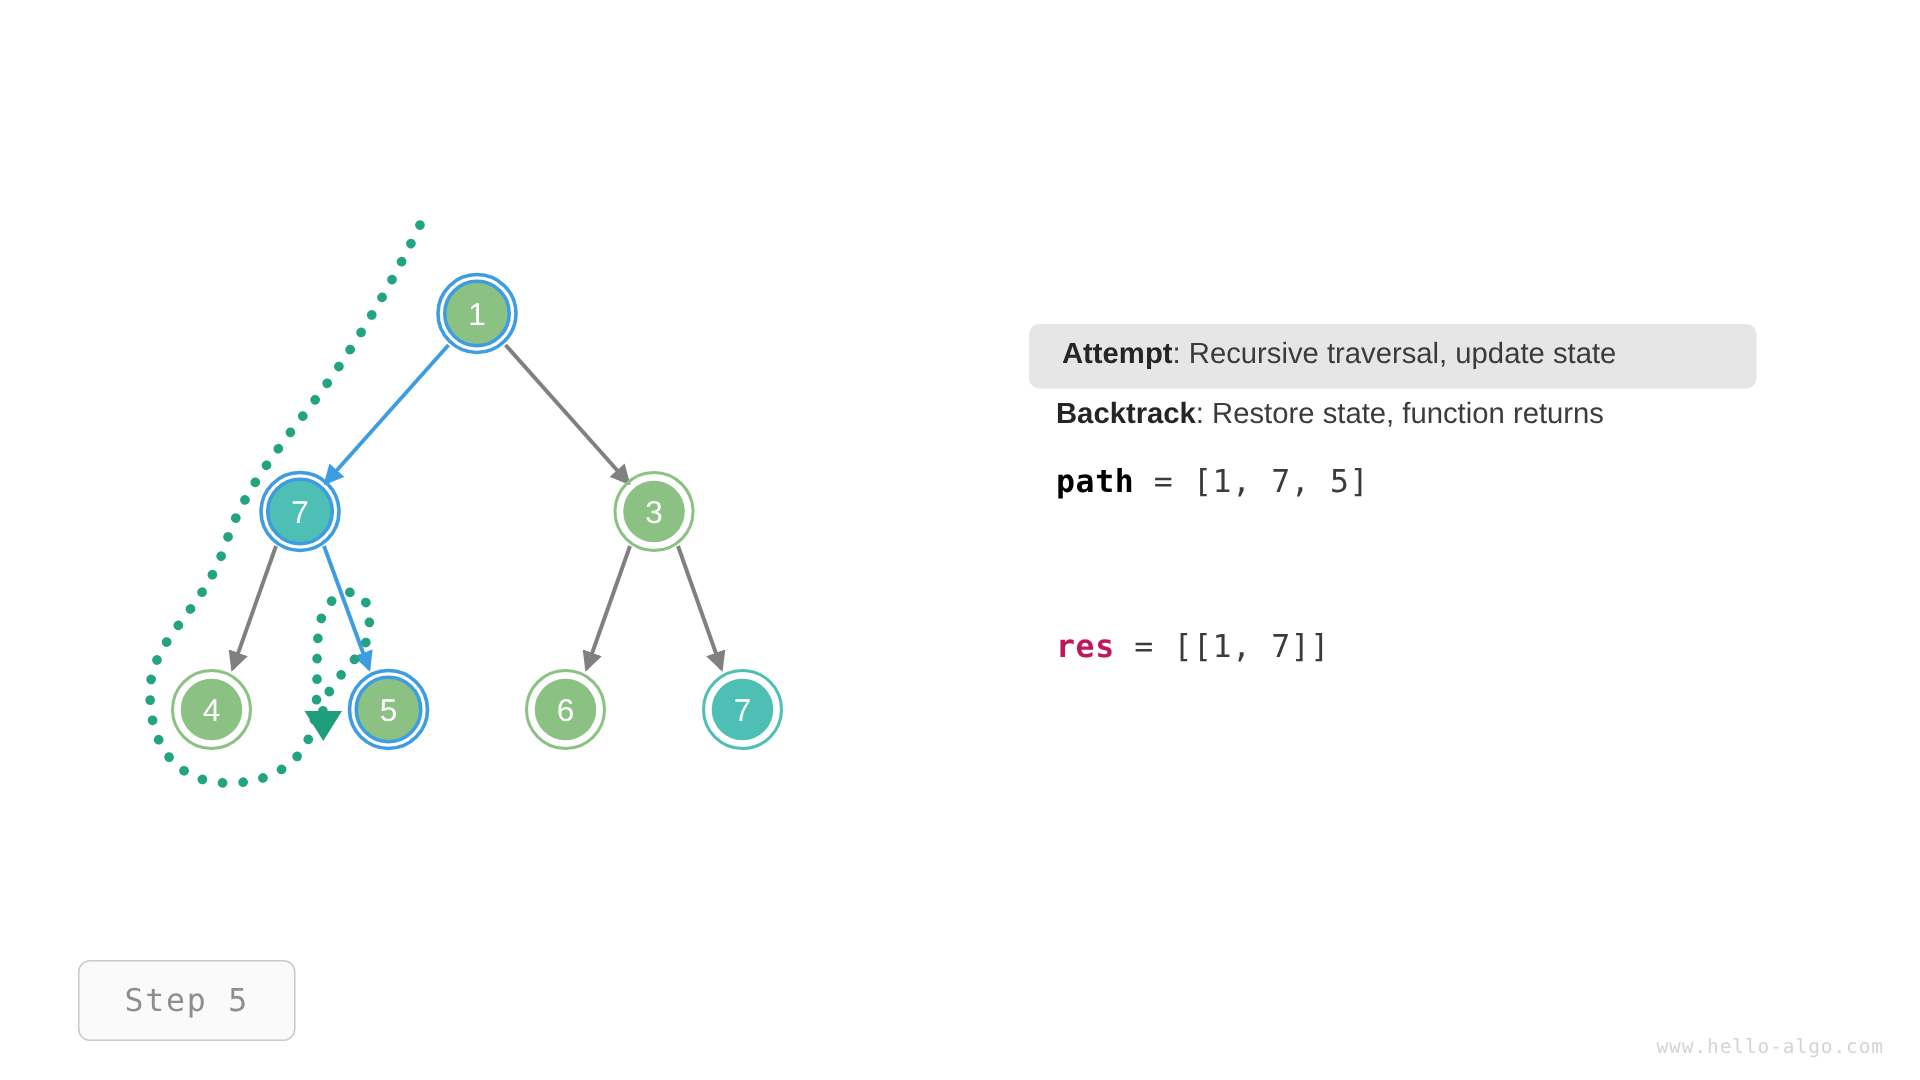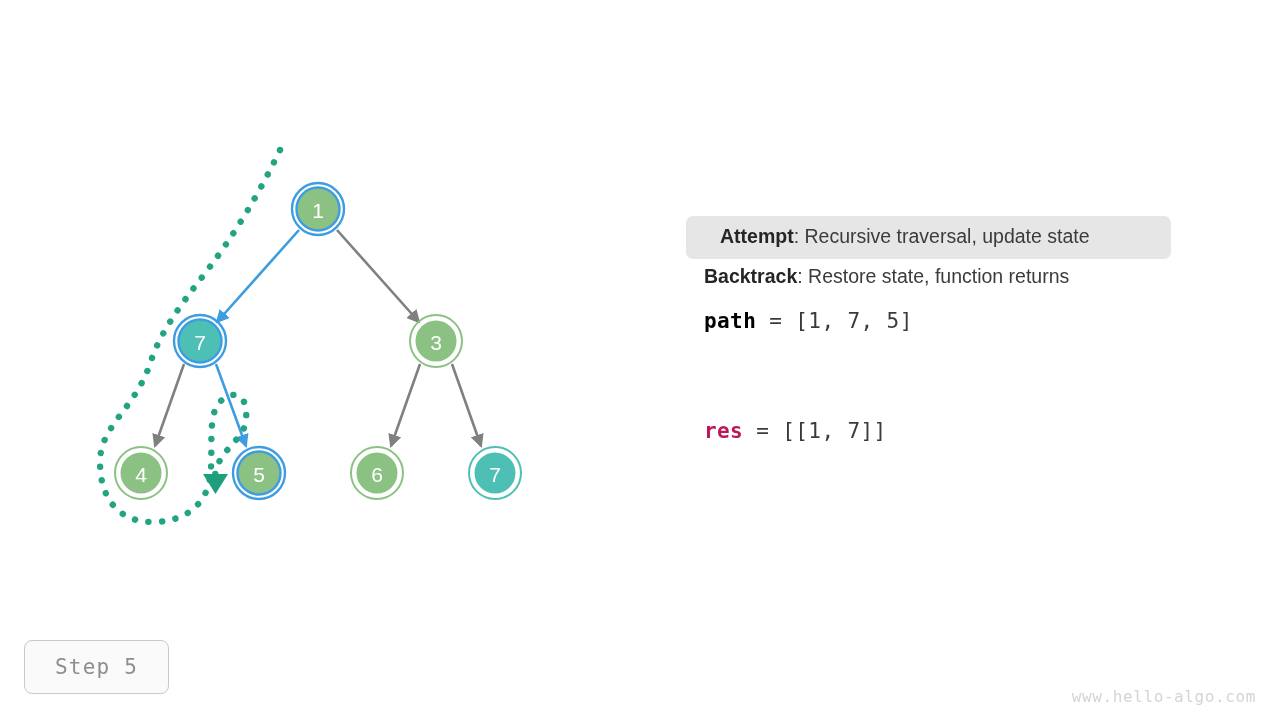--- a/index.html
+++ b/index.html
@@ -44,21 +44,21 @@
     position: absolute;
     left: 686px;
     top: 216px;
     width: 520px;
   }
 
   .attempt-box {
     display: inline-block;
     background: #e6e6e6;
     border-radius: 7px;
-    padding: 11px 18px 12px 34px;
+    padding: 11px 18px 12px 22px;
     box-sizing: border-box;
     width: 485px;
   }
 
   .stmt-line {
     font-family: "Liberation Sans", sans-serif;
     font-size: 19.5px;
     color: #3b3b3b;
     line-height: 1.0;
     white-space: nowrap;
@@ -90,21 +90,21 @@
     font-weight: bold;
   }
   .var-res {
     color: #be185d;
     font-weight: bold;
   }
 
   
   #step-badge {
     position: absolute;
-    left: 24px;
+    left: 52px;
     top: 640px;
     width: 145px;
     height: 54px;
     border: 1px solid #c9c9c9;
     border-radius: 8px;
     background: #fafafa;
     display: flex;
     align-items: center;
     justify-content: center;
     box-sizing: border-box;
@@ -115,21 +115,21 @@
     color: #8e8e8e;
     letter-spacing: 1.2px;
   }
 
   
   #watermark {
     position: absolute;
     right: 24px;
     bottom: 14px;
     font-family: "DejaVu Sans Mono", "Liberation Mono", monospace;
-    font-size: 16px;
+    font-size: 13px;
     color: #d4d4d4;
     letter-spacing: 0.6px;
   }
 </style>
 </head>
 <body>
 
 <div id="stage">
 
   <svg id="tree-svg" viewBox="0 0 640 720">

